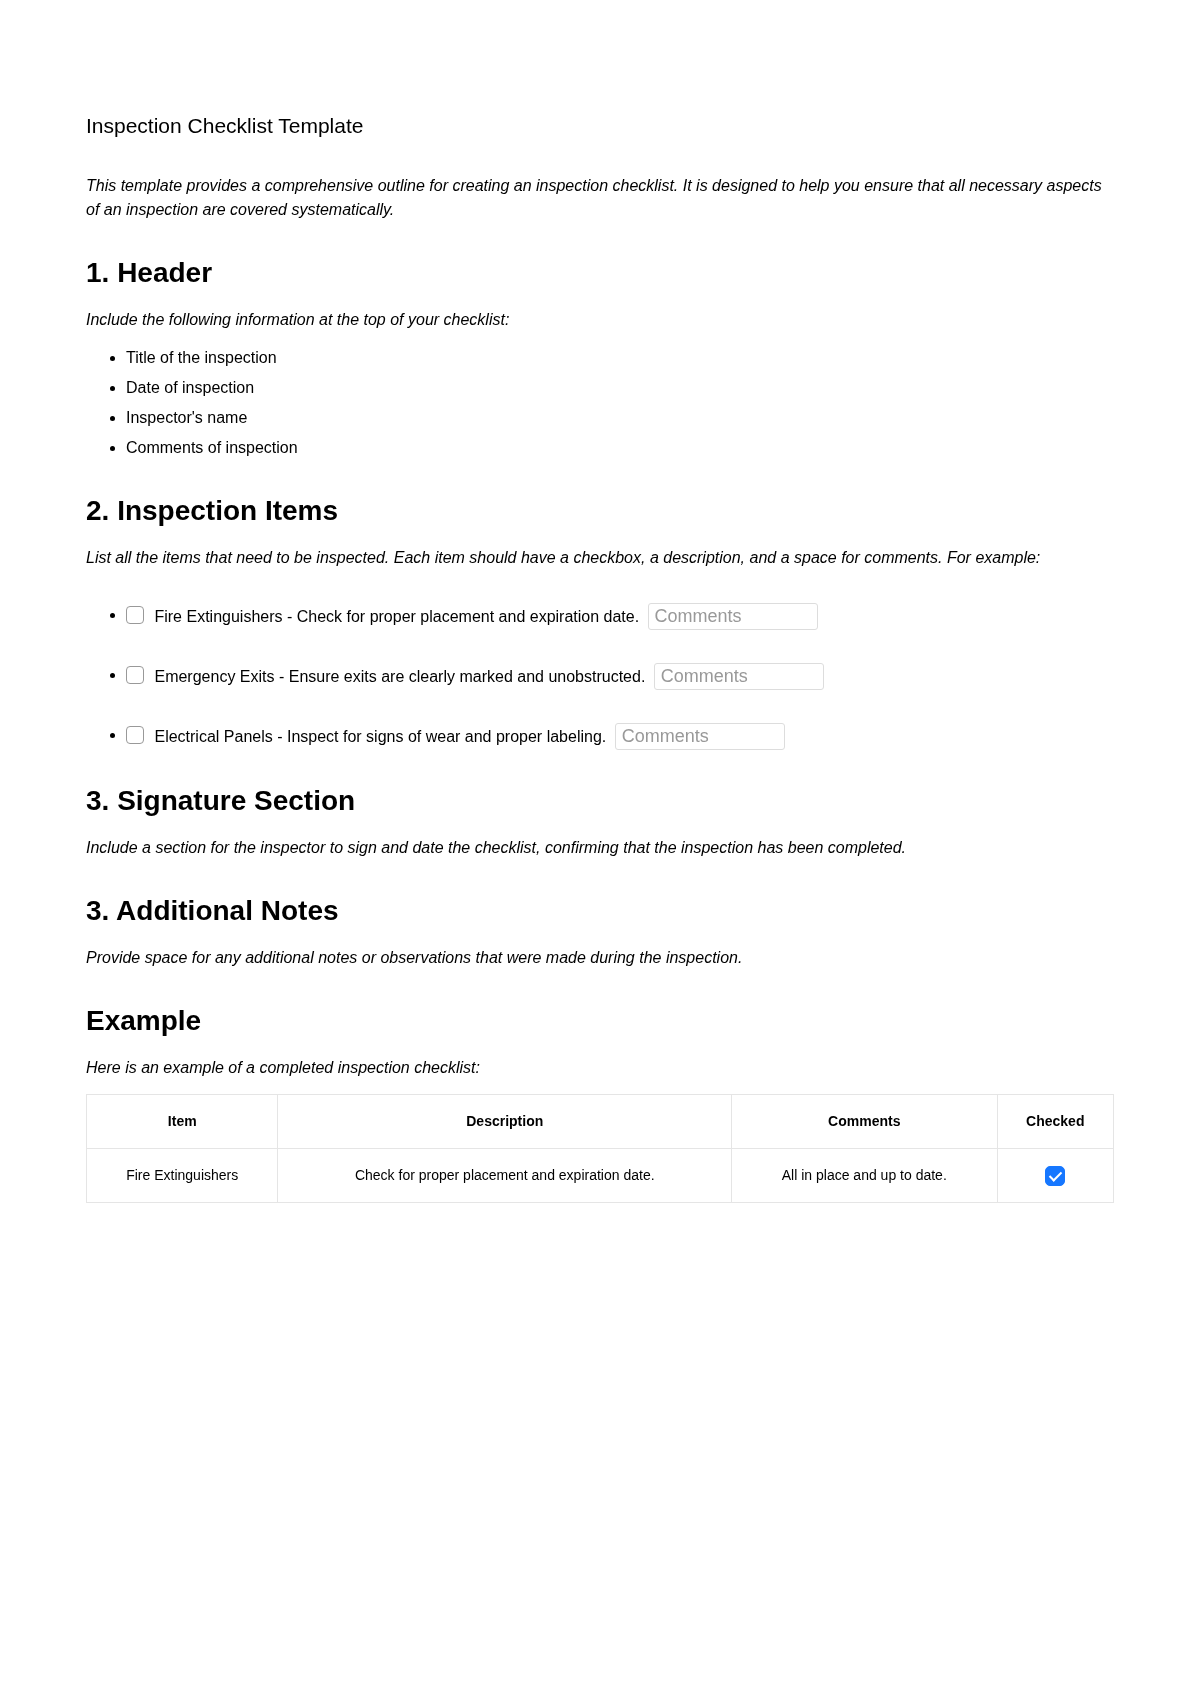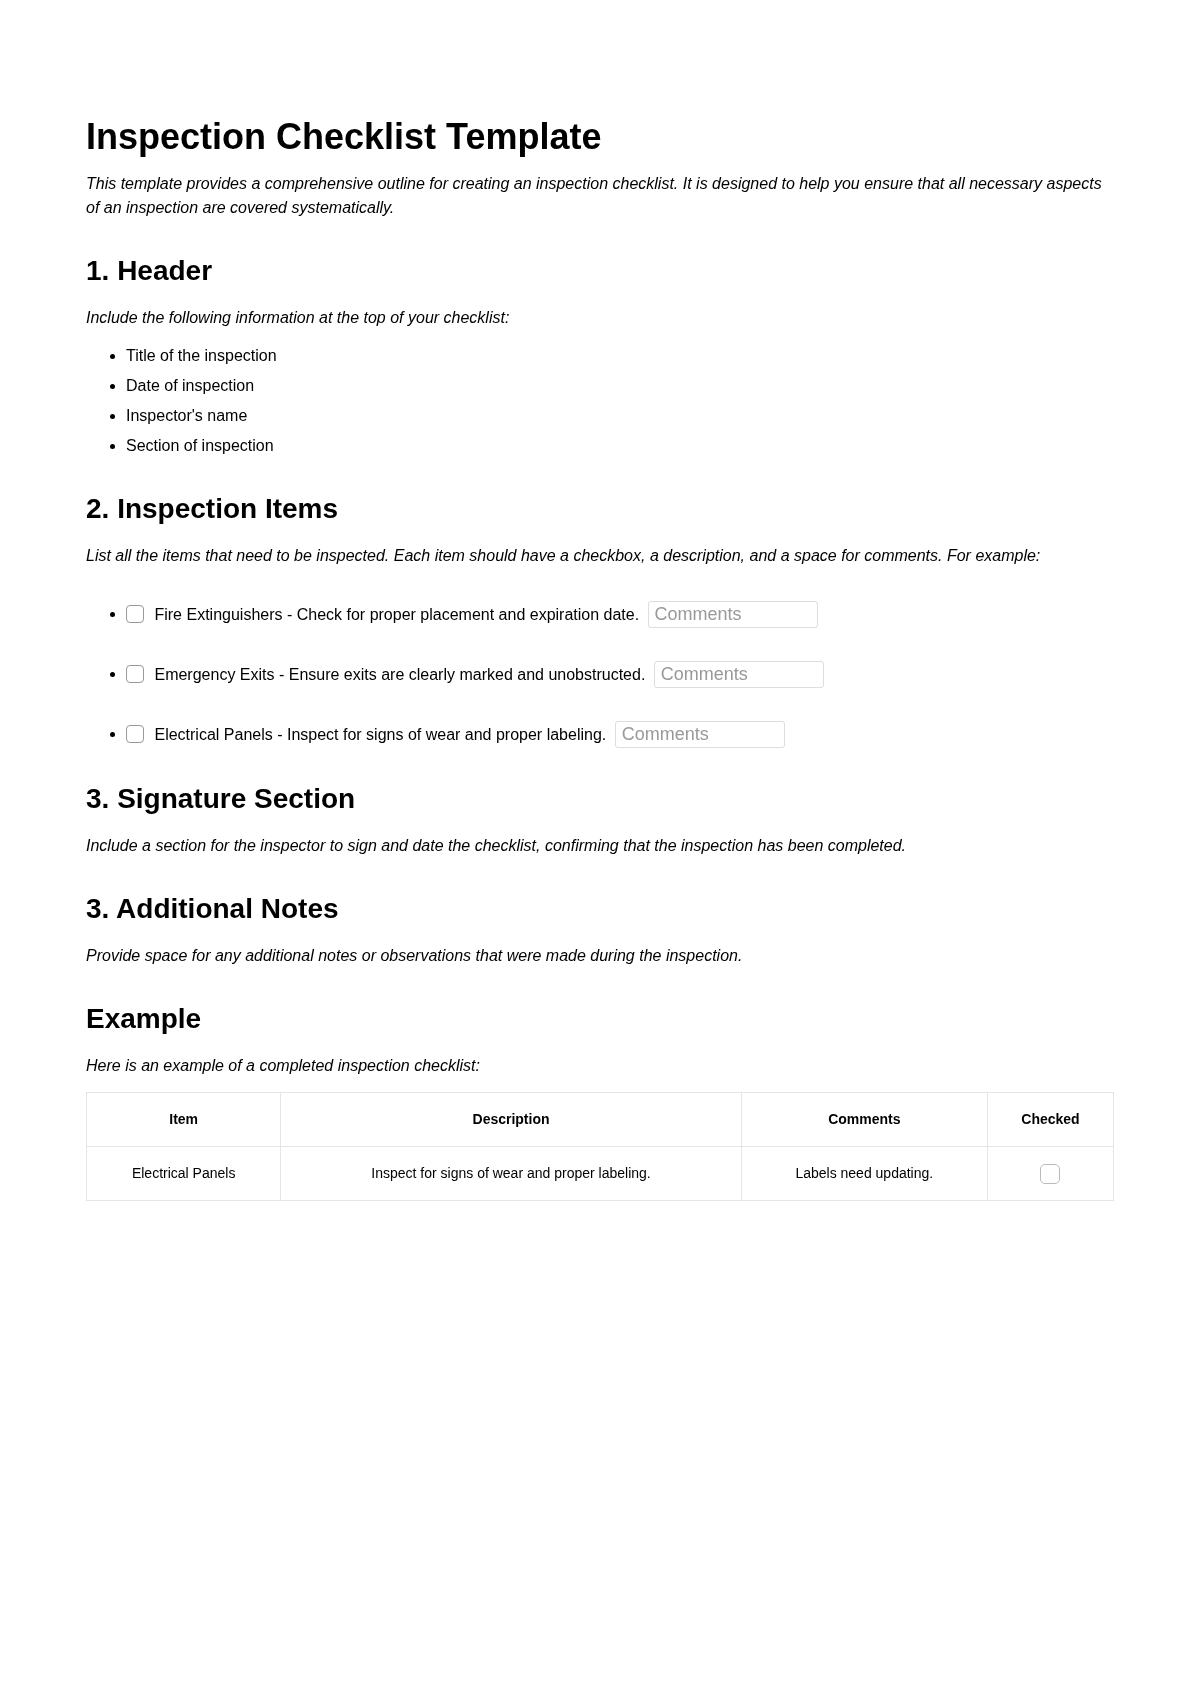--- a/index.html
+++ b/index.html
@@ -6,23 +6,23 @@
 body {
   font-family: -apple-system, BlinkMacSystemFont, "Segoe UI", Helvetica, Arial, sans-serif;
   background: #fff;
   color: #000;
   width: 1200px;
   padding: 110px 86px 60px 86px;
   font-size: 16px;
   line-height: 1.5;
 }
 h1 {
-  font-size: 36px;
-  font-weight: 700;
-  margin-bottom: 8px;
+  font-size: 21px;
+  font-weight: 400;
+  margin-bottom: 32px;
 }
 h2 {
   font-size: 28px;
   font-weight: 700;
   margin-top: 30px;
   margin-bottom: 14px;
 }
 p {
   margin-bottom: 14px;
   font-style: italic;
@@ -122,21 +122,21 @@
 
 <h1>Inspection Checklist Template</h1>
 <p>This template provides a comprehensive outline for creating an inspection checklist. It is designed to help you ensure that all necessary aspects of an inspection are covered systematically.</p>
 
 <h2>1. Header</h2>
 <p>Include the following information at the top of your checklist:</p>
 <ul class="bullets">
   <li>Title of the inspection</li>
   <li>Date of inspection</li>
   <li>Inspector's name</li>
-  <li>Section of inspection</li>
+  <li>Comments of inspection</li>
 </ul>
 
 <h2>2. Inspection Items</h2>
 <p>List all the items that need to be inspected. Each item should have a checkbox, a description, and a space for comments. For example:</p>
 <ul class="items">
   <li>
     <input type="checkbox" class="item-checkbox" style="">
     <span class="item-text">Fire Extinguishers - Check for proper placement and expiration date.</span>
     <input type="text" class="comment-input" placeholder="Comments" style="">
   </li>
@@ -165,19 +165,19 @@
   <thead>
     <tr>
       <th>Item</th>
       <th>Description</th>
       <th>Comments</th>
       <th>Checked</th>
     </tr>
   </thead>
   <tbody>
     <tr>
-      <td>Electrical Panels</td>
-      <td>Inspect for signs of wear and proper labeling.</td>
-      <td>Labels need updating.</td>
-      <td><span class="table-checkbox"></span></td>
+      <td>Fire Extinguishers</td>
+      <td>Check for proper placement and expiration date.</td>
+      <td>All in place and up to date.</td>
+      <td><span class="table-checkbox checked"></span></td>
     </tr>
   </tbody>
 </table>
 
 </body></html>

